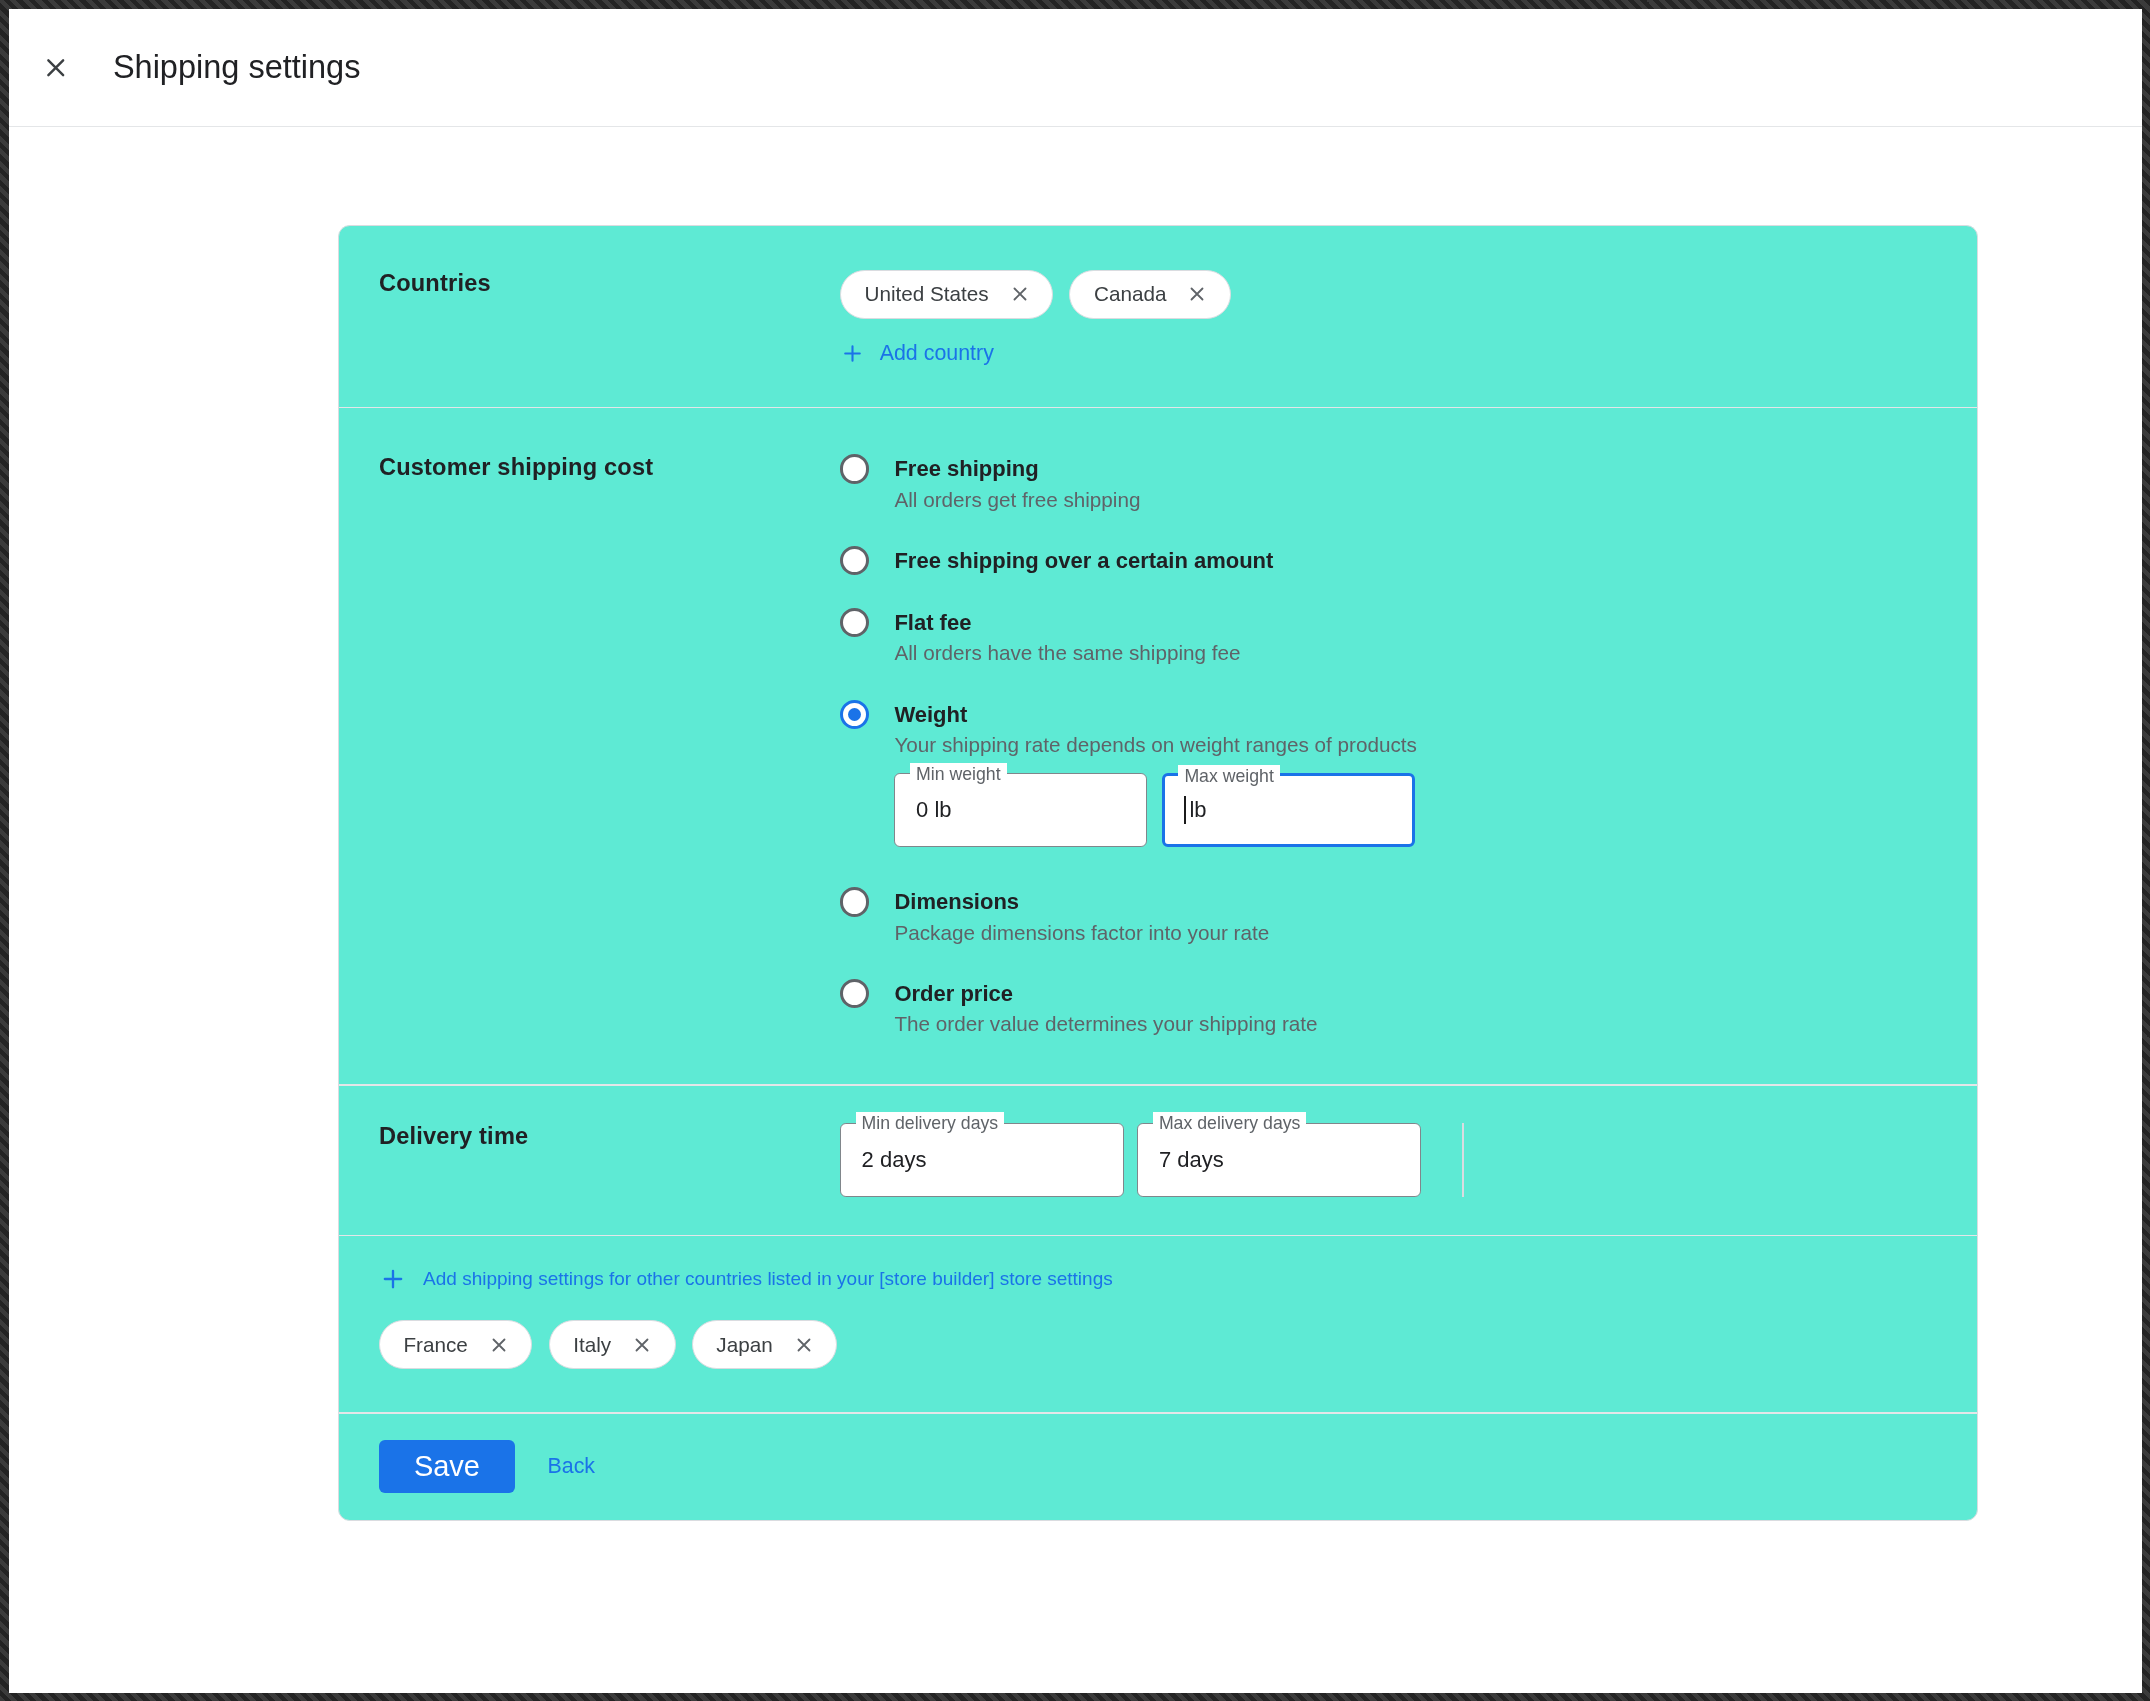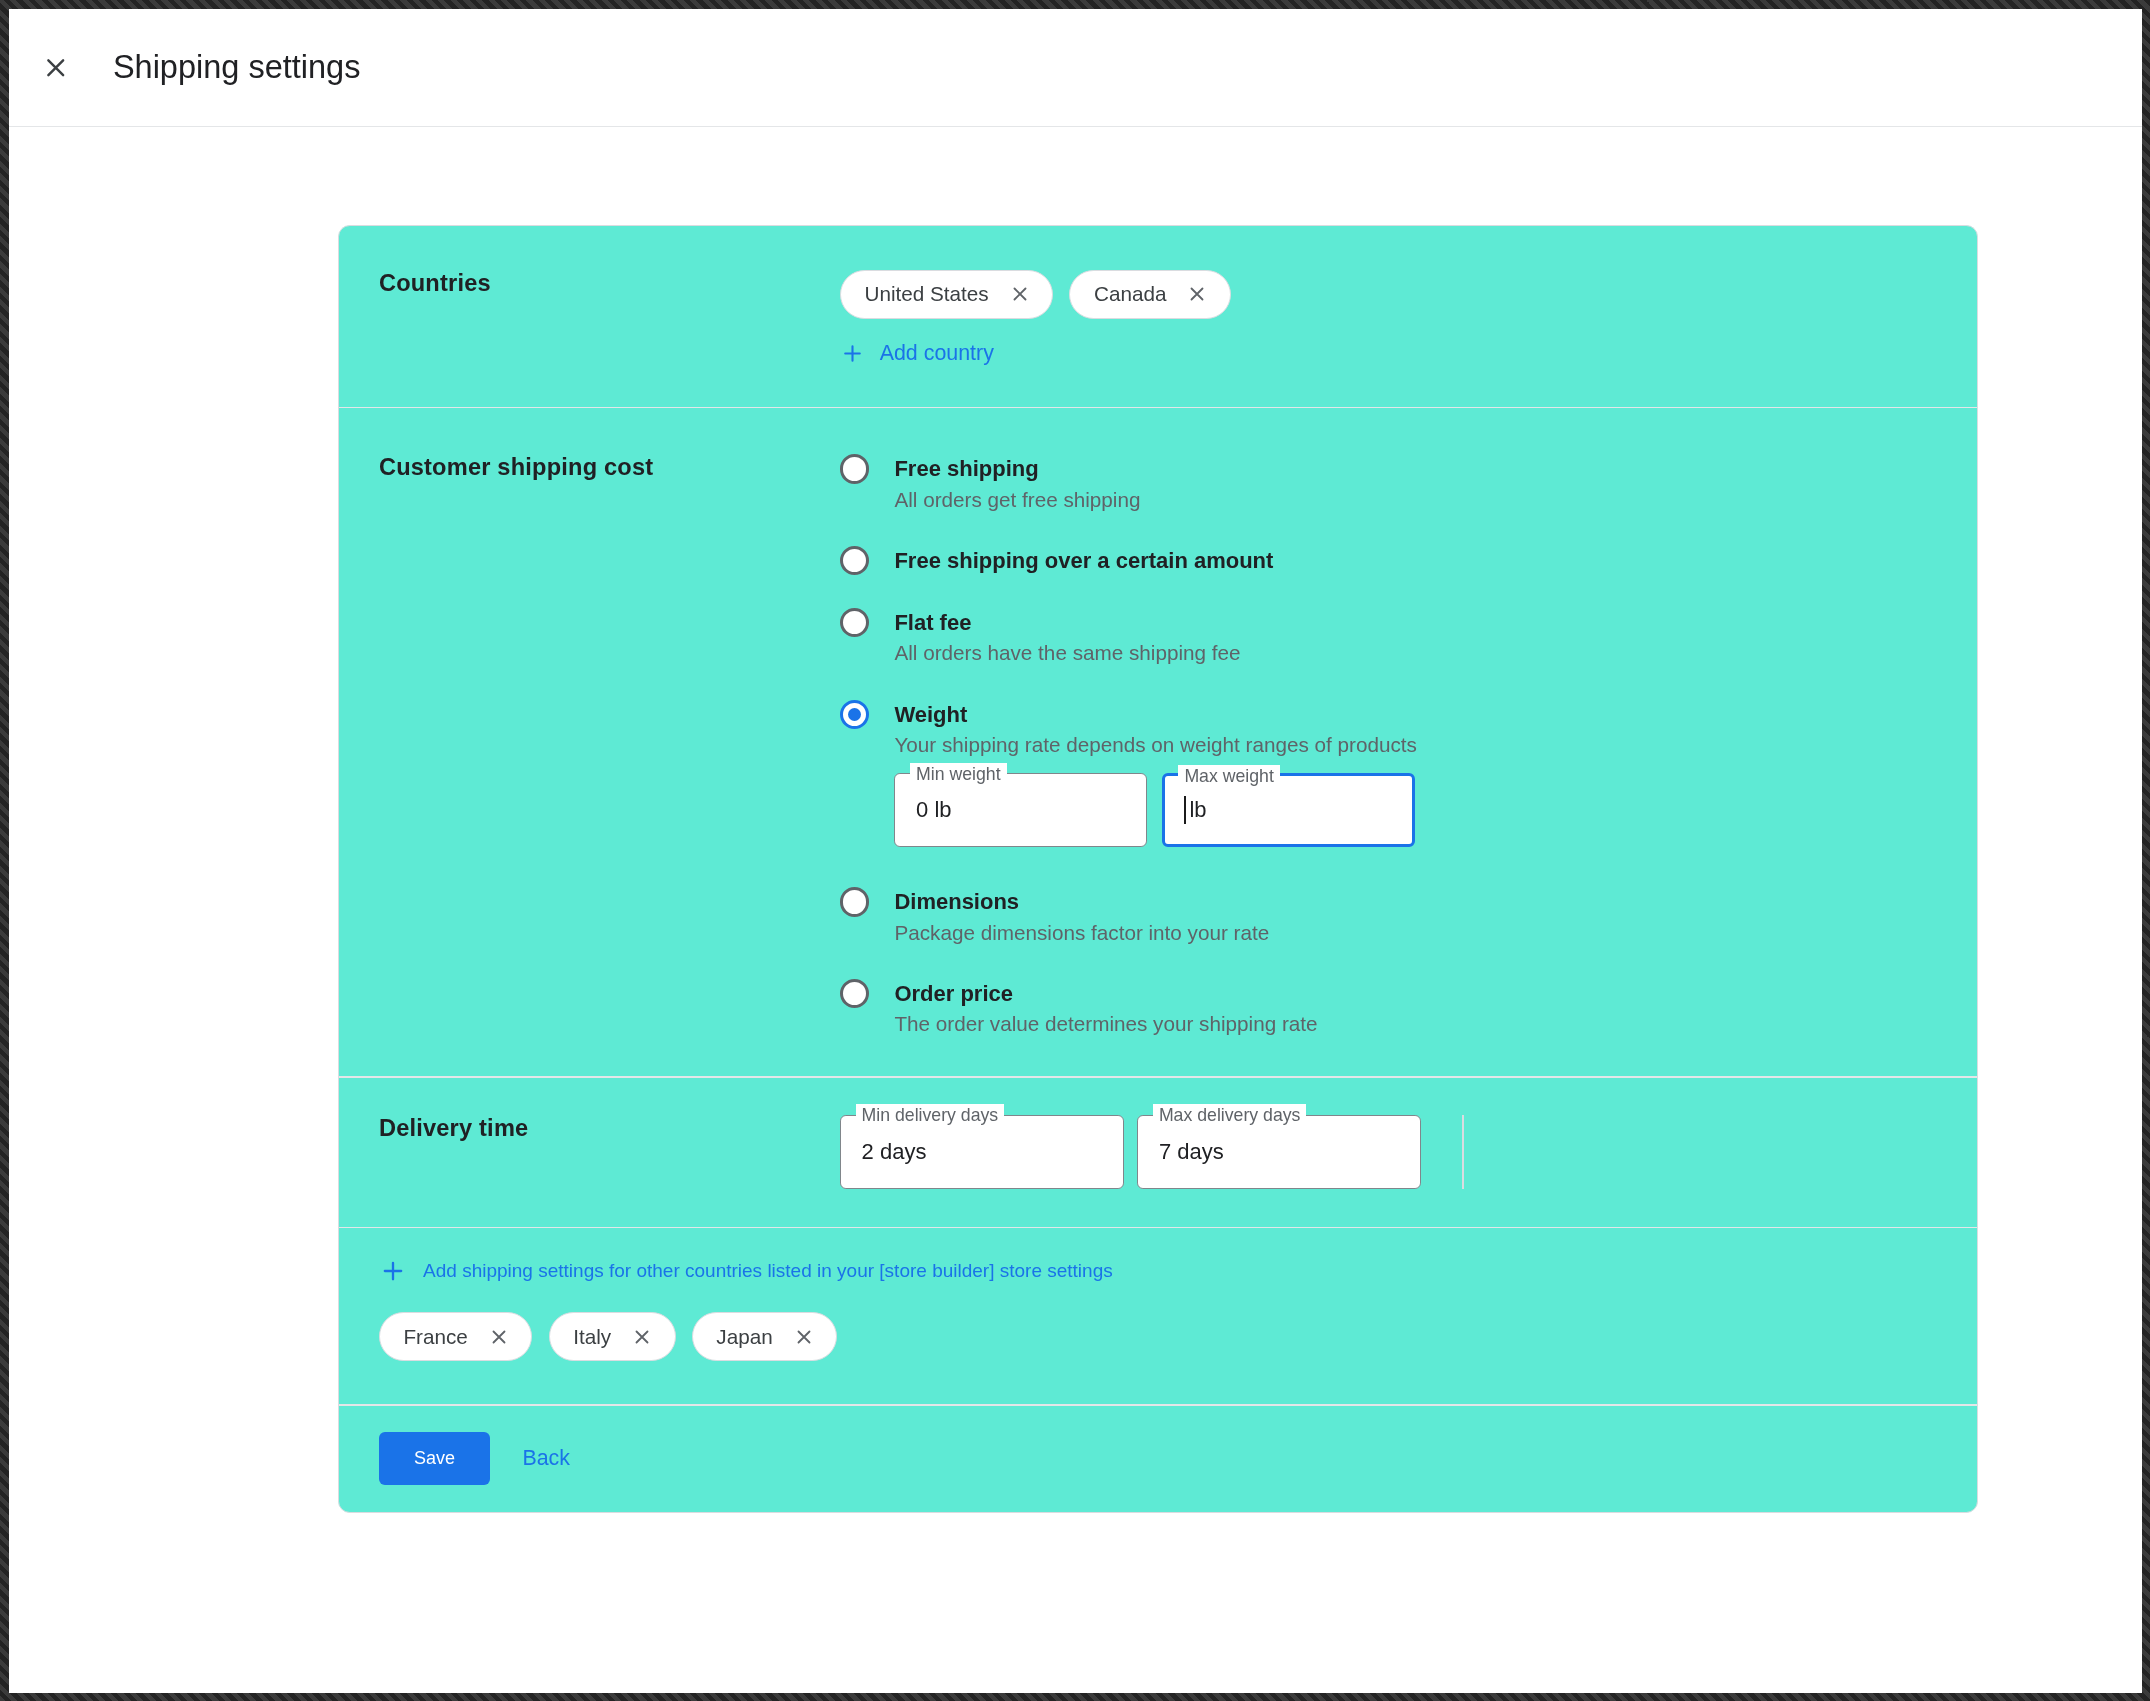--- a/index.html
+++ b/index.html
@@ -30,21 +30,21 @@
   .chip-label { font-size:20.7px; color:#3c4043; white-space:nowrap; }
   .chip-close { display:flex; align-items:center; justify-content:center; margin-left:14.8px; width:32.5px; height:32.5px; background:none; border:none; cursor:pointer; }
 
   
   .add-link { display:flex; align-items:center; gap:14.8px; margin-top:22px; background:none; border:none; color:#1a73e8; font-size:21.4px; font-weight:500; cursor:pointer; font-family:inherit; }
   .add-link-lg { display:flex; align-items:center; gap:16.2px; background:none; border:none; color:#1a73e8; font-size:19px; font-weight:500; cursor:pointer; font-family:inherit; line-height:29.5px; text-align:left; }
 
   
   .sec-shipping { padding:46px 40px 38px 40px; }
   .radio-row { display:flex; gap:25px; margin-bottom:32.5px; cursor:pointer; }
-  .radio-row:last-child { margin-bottom:0; }
+  .radio-row:last-child { margin-bottom:8px; }
   .radio { width:29.5px; height:29.5px; flex:none; border:3px solid #5f6368; border-radius:50%; background:#fff; position:relative; }
   .radio.checked { border-color:#1a73e8; }
   .radio.checked::after { content:""; position:absolute; inset:5.2px; border-radius:50%; background:#1a73e8; }
   .radio-text { max-width:547px; }
   .radio-title { font-size:22px; font-weight:700; line-height:29.5px; color:#202124; }
   .radio-desc { font-size:20.7px; line-height:26.6px; color:#5f6368; margin-top:3px; max-width:532px; }
 
   
   .tfield { position:relative; height:74px; border:1.5px solid #80868b; border-radius:5.9px; background:#fff; display:flex; align-items:center; padding:0 20.7px; cursor:text; }
   .tfield .flabel { position:absolute; top:-11.8px; left:14.8px; background:#fff; padding:0 5.9px; font-size:17.7px; line-height:23.6px; color:#5f6368; white-space:nowrap;text-align:right; }
@@ -64,21 +64,21 @@
   .helper-block { width:431px; padding-top:4.4px; }
   .helper-text { font-size:20.7px; line-height:25px; color:#3c4043; }
   .helper-link { display:inline-block; margin-top:23.6px; font-size:20.7px; color:#1a73e8; text-decoration:underline; cursor:pointer; }
 
   
   .sec-other { display:block; padding:28px 40px 43px 40px; }
   .sec-other .chips-row { margin-top:26.6px; }
 
   
   .footer { display:flex; align-items:center; padding:26.6px 40px; }
-  .save-btn { height:53px; padding:0 35px; background:#1a73e8; color:#fff; border:none; border-radius:5.9px; font-size:18px; font-weight:500; cursor:pointer; font-family:inherit; }
+  .save-btn { height:53px; padding:0 35px; background:#1a73e8; color:#fff; border:none; border-radius:5.9px; font-size:29px; font-weight:500; cursor:pointer; font-family:inherit; }
   .back-btn { margin-left:14.8px; padding:11.8px 17.7px; background:none; border:none; color:#1a73e8; font-size:21.4px; font-weight:500; cursor:pointer; font-family:inherit; }
 </style>
 </head>
 <body>
 
 <div id="app">
 
   <header class="header">
     <button class="close-btn">
       <svg width="29.5" height="29.5" viewBox="0 0 24 24" fill="none">

